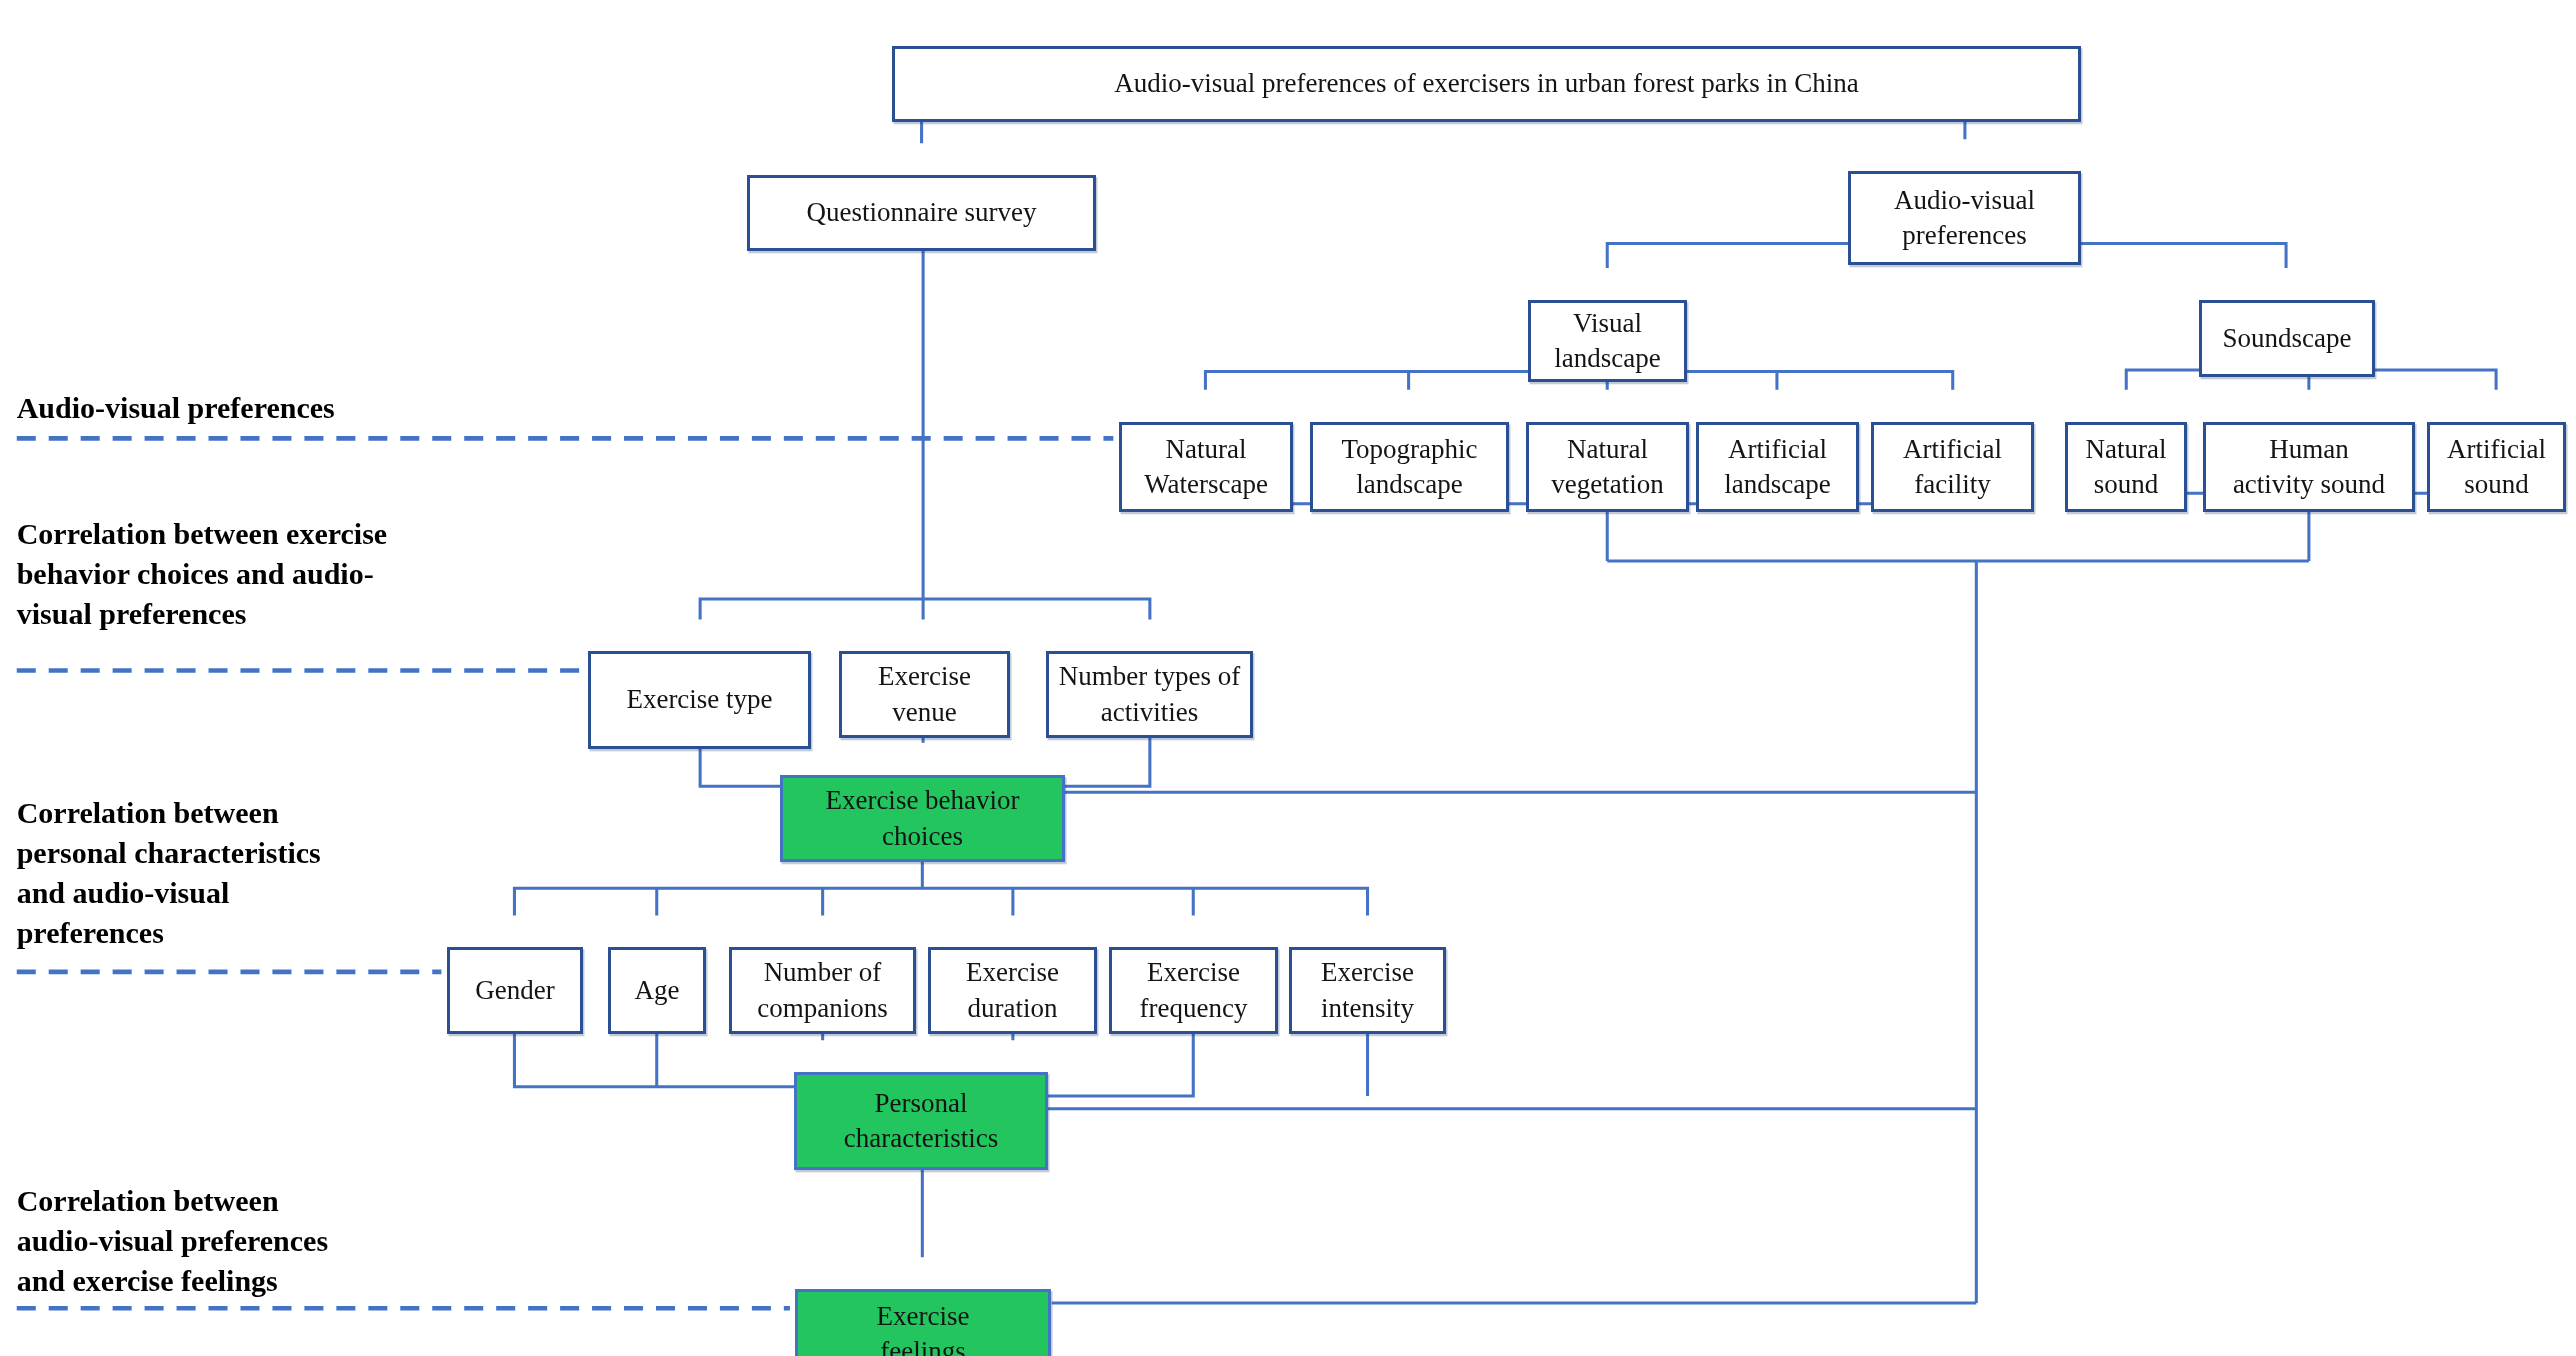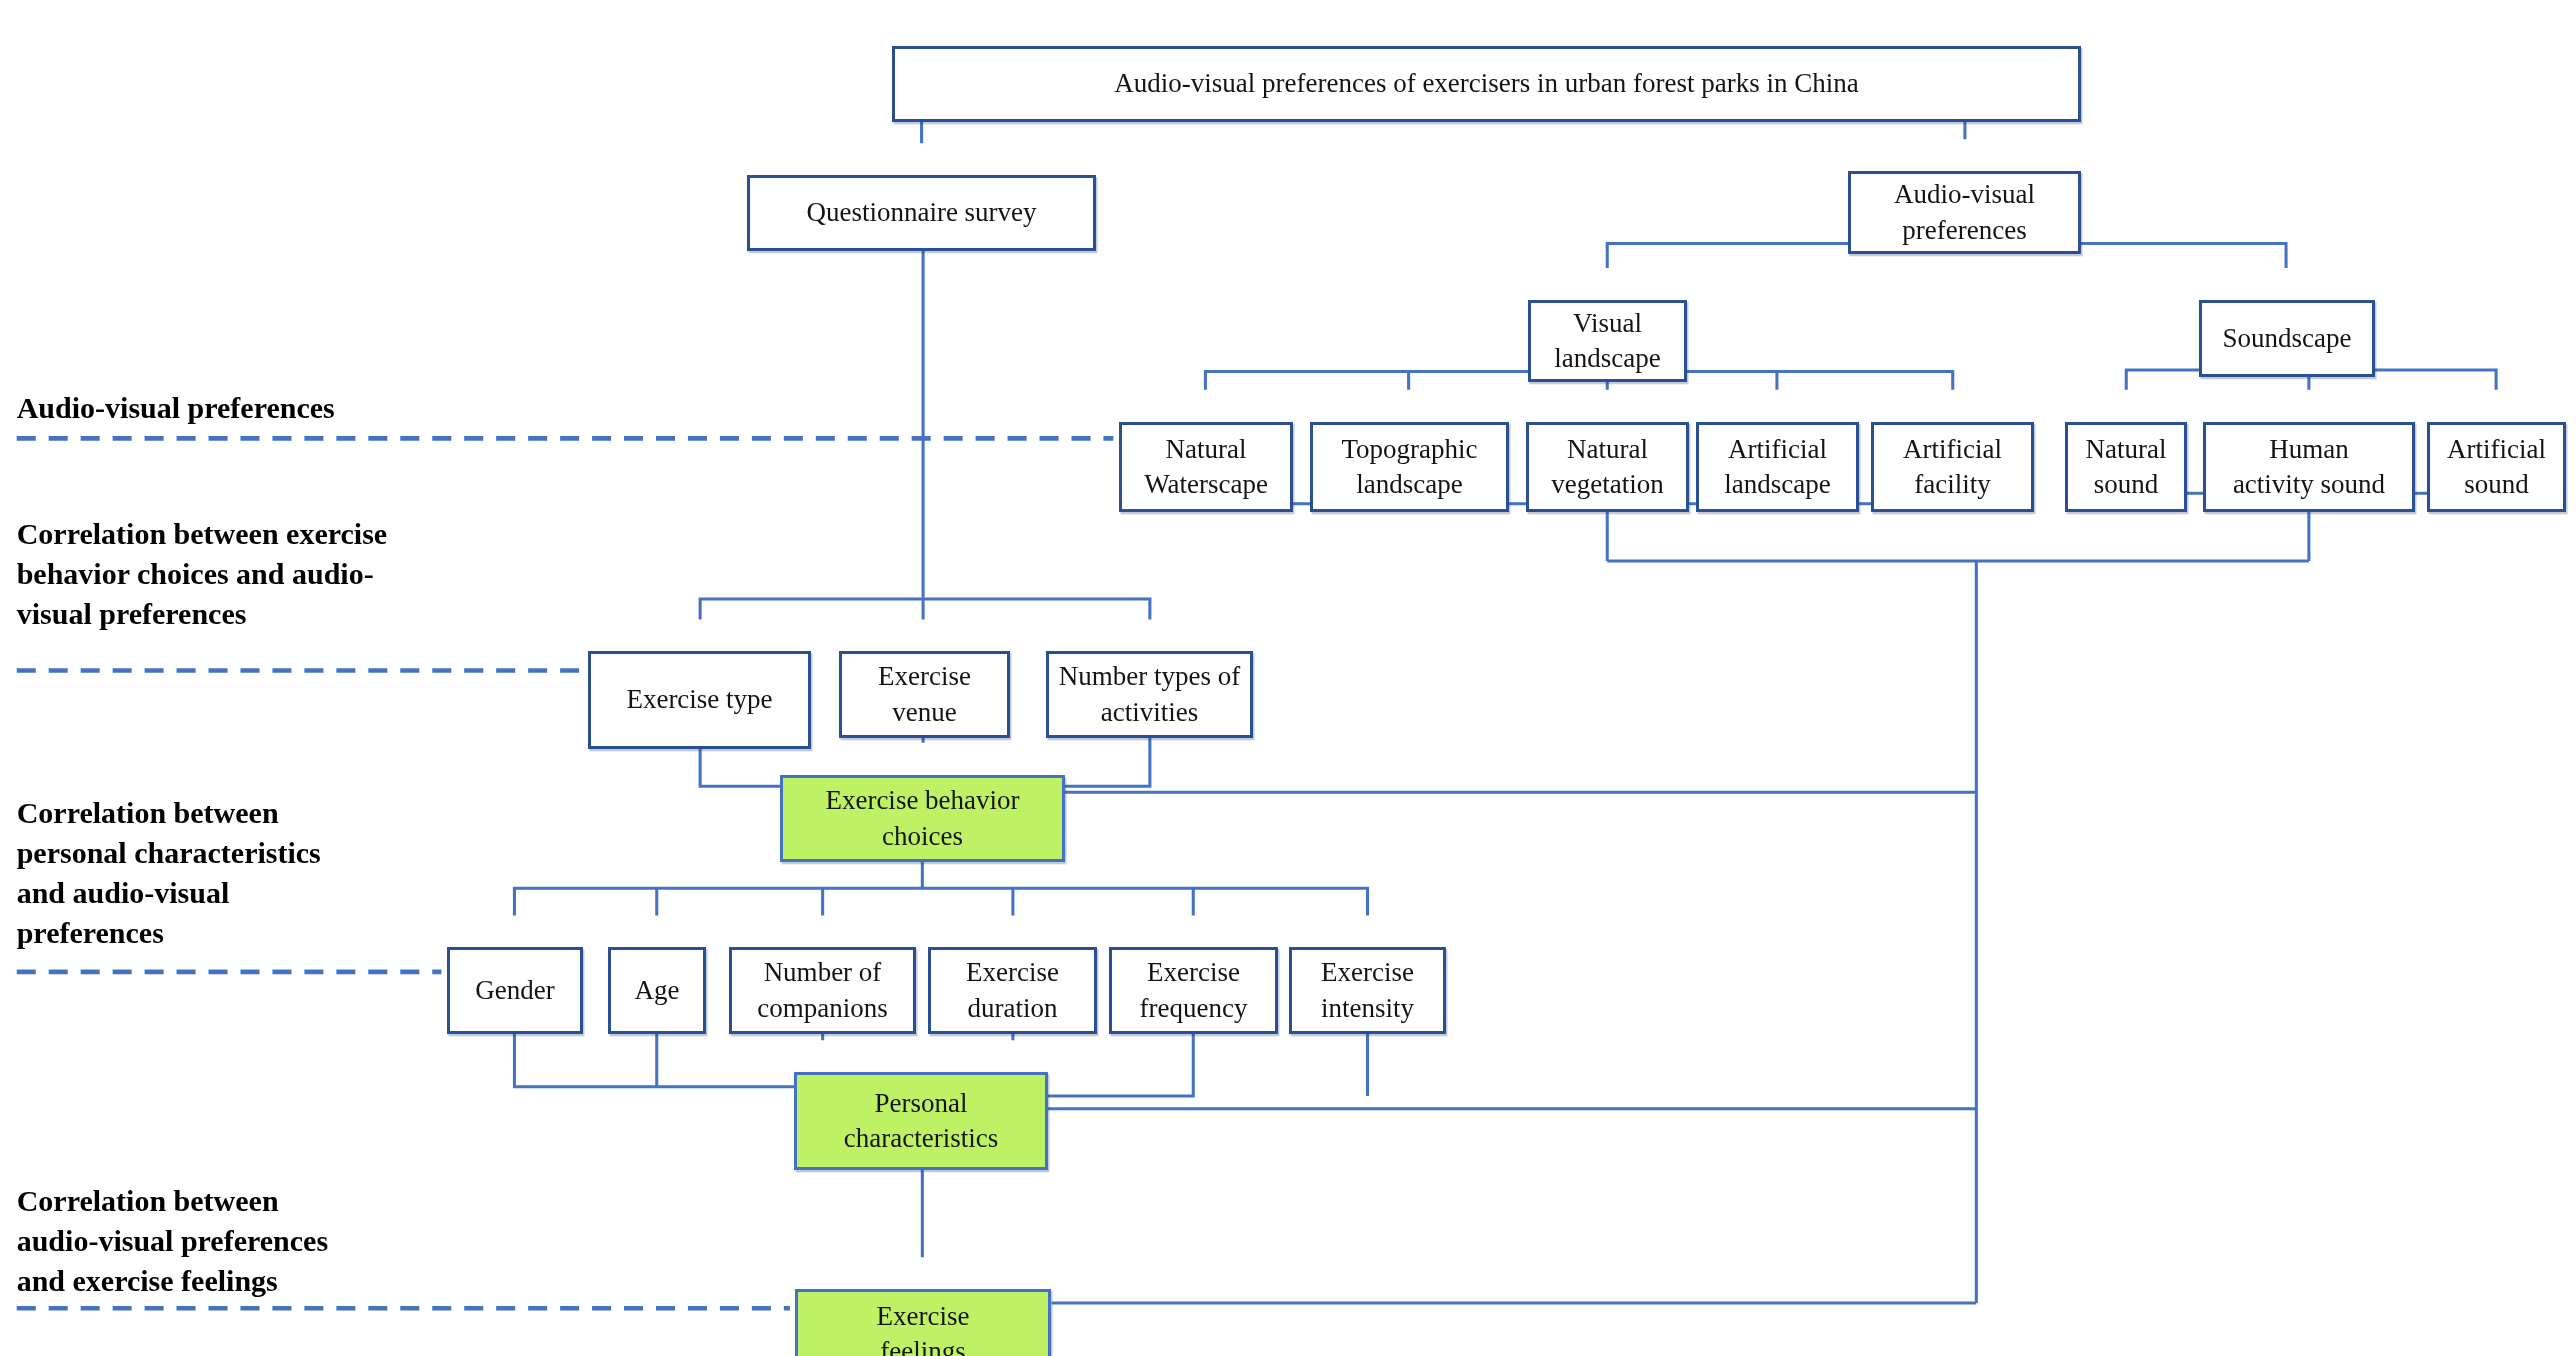--- a/index.html
+++ b/index.html
@@ -10,21 +10,21 @@
   #wires{position:absolute;left:0;top:0;}
   .node{
     position:absolute;box-sizing:border-box;
     display:flex;align-items:center;justify-content:center;text-align:center;
     background:#ffffff;border:3px solid #2A4F92;color:#141414;
     font-size:27px;line-height:1.30;white-space:pre-line;
     box-shadow:1.5px 2.3px 0 rgba(36,62,110,0.28);
     z-index:2;
     margin-top:32px;
   }
-  .node.filled{background:#bef264;border-color:#4472C4;}
+  .node.filled{background:#22c55e;border-color:#4472C4;}
   .side-label{
     position:absolute;font-weight:bold;color:#000000;
     font-size:30px;line-height:40px;white-space:pre-line;z-index:2;
   }
 </style>
 </head>
 <body>
 
 <div id="stage">
 
@@ -78,21 +78,21 @@
     <path fill="none" stroke="#4472C4" stroke-width="6" stroke-dasharray="25 17" d="M22 576 H1463"></path>
     <path fill="none" stroke="#4472C4" stroke-width="6" stroke-dasharray="25 17" d="M22 881 H766"></path>
     <path fill="none" stroke="#4472C4" stroke-width="6" stroke-dasharray="25 17" d="M22 1277 H580"></path>
     <path fill="none" stroke="#4472C4" stroke-width="6" stroke-dasharray="25 17" d="M22 1719 H1038"></path>
   </svg>
 
   <div class="node" style="left:892px;top:13.7px;width:1189px;height:76px;">Audio-visual preferences of exercisers in urban forest parks in China</div>
 
   <div class="node" style="left:747px;top:143px;width:349px;height:76px;">Questionnaire survey</div>
 
-  <div class="node" style="left:1848px;top:139px;width:233px;height:83px;">Audio-visual
+  <div class="node" style="left:1848px;top:139px;width:233px;height:94px;">Audio-visual
 preferences</div>
 
   <div class="node" style="left:1528px;top:268px;width:159px;height:82px;">Visual
 landscape</div>
 
   <div class="node" style="left:2199px;top:268px;width:176px;height:77px;">Soundscape</div>
 
   <div class="node" style="left:1119px;top:390px;width:174px;height:90px;">Natural
 Waterscape</div>
 

